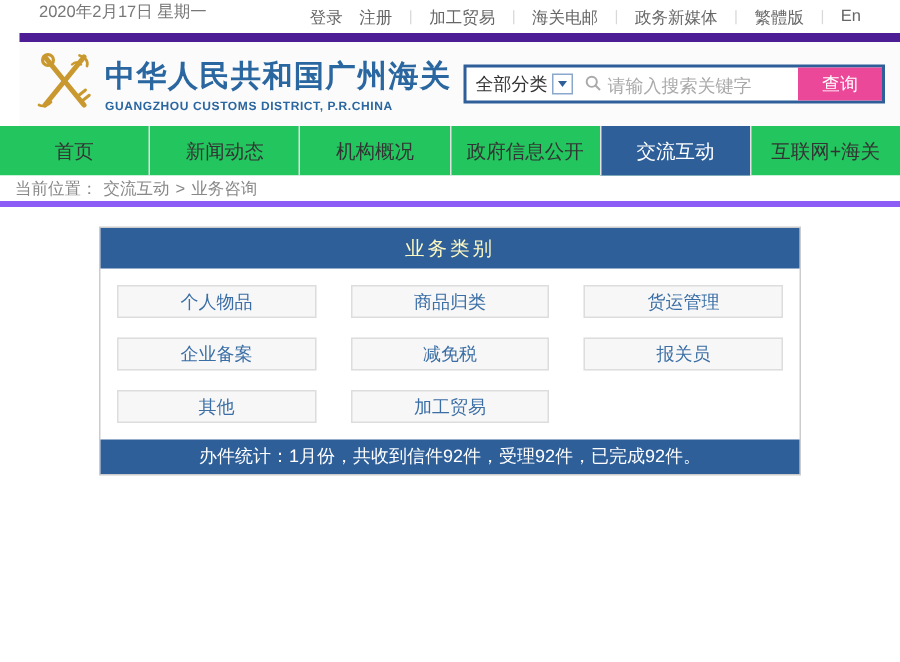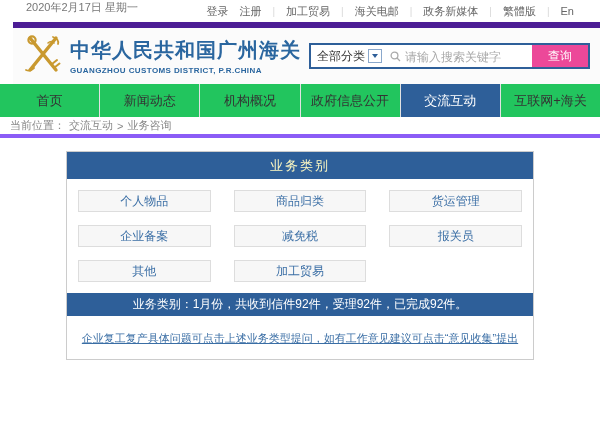--- a/index.html
+++ b/index.html
@@ -144,18 +144,15 @@
     <div class="cat-btn">个人物品</div>
     <div class="cat-btn">商品归类</div>
     <div class="cat-btn">货运管理</div>
     <div class="cat-btn">企业备案</div>
     <div class="cat-btn">减免税</div>
     <div class="cat-btn">报关员</div>
     <div class="cat-btn">其他</div>
     <div class="cat-btn">加工贸易</div>
   </div>
 
-  <div class="stats">业务类别：1月份，共收到信件92件，受理92件，已完成92件。</div>
+  <div class="stats">办件统计：1月份，共收到信件92件，受理92件，已完成92件。</div>
 
-  <div class="note">
-    <span class="note-link">企业复工复产具体问题可点击上述业务类型提问，如有工作意见建议可点击“意见收集”提出</span>
-  </div>
 </div>
 
 </body></html>

